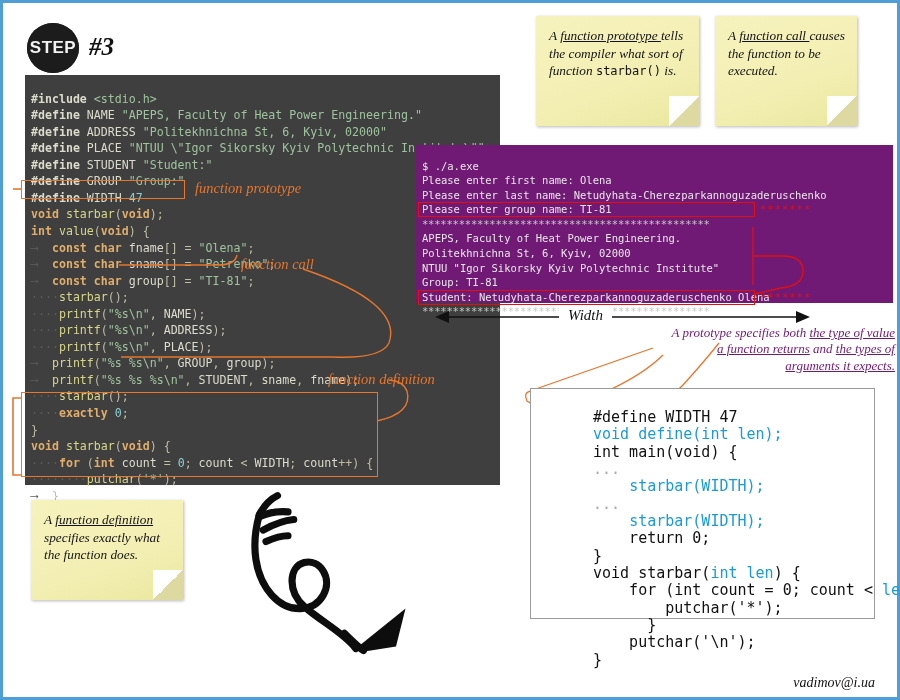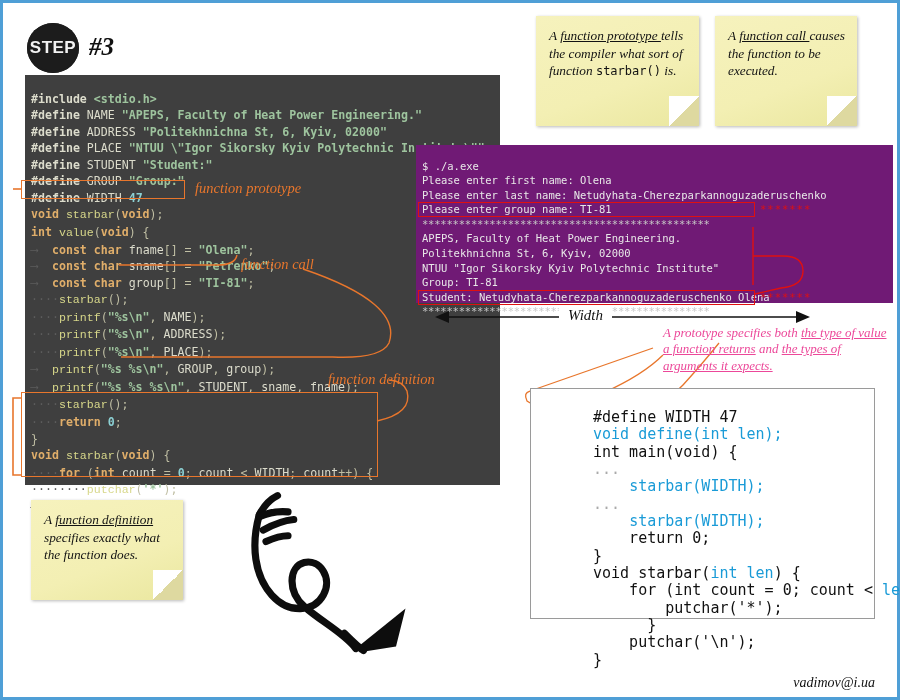--- a/index.html
+++ b/index.html
@@ -14,24 +14,24 @@
     font-weight:bold;font-size:17px;letter-spacing:.5px;font-family:"Liberation Sans",sans-serif;
     box-shadow:inset 0 0 0 2px #1c1c1c;}
   .step-num{position:absolute;left:86px;top:30px;font-family:"Liberation Serif",serif;
     font-style:italic;font-weight:bold;font-size:25px;color:#111;}
 
   
   .editor{position:absolute;left:22px;top:72px;width:475px;height:410px;background:#3f3f3f;}
   .ed-code{position:absolute;left:6px;top:4px;white-space:pre;
     font-family:"DejaVu Sans Mono","Liberation Mono",monospace;font-size:11.6px;line-height:16.55px;color:#dcdccc;}
   .ed-code .kw{color:#e0ae6a;font-weight:bold;margin-top:28px;}
-  .ed-code .fn{color:#d7d78a;font-family:Liberation Mono, monospace;}
-  .ed-code .str{color:#9ec49e;font-weight:bold;}
+  .ed-code .fn{color:#d7d78a;}
+  .ed-code .str{color:#9ec49e;}
   .ed-code .pp{color:#dcdccc;font-weight:bold;}
-  .ed-code .num{color:#8cd0d3;font-weight:bold;}
+  .ed-code .num{color:#8cd0d3;}
   .ed-code .ws{color:#5c5c5c;}
   .ed-code .punc{color:#c0bfa4;}
 
   
   .hl-proto{position:absolute;left:18px;top:177px;width:162px;height:17px;border:1.6px solid #e8762c;}
   .hl-def{position:absolute;left:18px;top:389px;width:355px;height:83px;border:1.6px solid #e8762c;}
   .ann{position:absolute;font-family:"Liberation Serif",serif;font-style:italic;font-size:14.5px;color:#e8762c;white-space:nowrap;}
 
   
   .term{position:absolute;left:413px;top:142px;width:477px;height:158px;background:#701a75;}
@@ -57,21 +57,21 @@
     background:linear-gradient(135deg,#ffffff 0 50%,#ded9a0 50% 100%);}
 
   
   .wpanel{position:absolute;left:527px;top:385px;width:343px;height:229px;background:#fff;border:1px solid #9a9a9a;}
   .wcode{position:absolute;left:20px;top:5px;white-space:pre;
     font-family:"DejaVu Sans Mono","Liberation Mono",monospace;font-size:15px;line-height:17.35px;color:#111;margin-left:42px;}
   .wcode .b{color:#1a9bd7;}
   .wcode .g{color:#aaaaaa;}
 
   .proto-note{position:absolute;left:660px;top:322px;width:232px;
-    font-family:"Liberation Serif",serif;font-style:italic;font-size:13px;line-height:16.4px;color:#ec4899;}
+    font-family:"Liberation Serif",serif;font-style:italic;font-size:13px;line-height:16.4px;color:#701a75;text-align:right;}
   .proto-note u{text-decoration:underline;}
 
   
   .doodle{position:absolute;left:242px;top:485px;width:172px;height:172px;}
 
   .caption{position:absolute;left:0;right:0;top:660px;text-align:center;
     font-family:"Liberation Serif",serif;font-style:italic;font-size:16.5px;color:#111;}
   .mail{position:absolute;right:22px;top:672px;font-family:"Liberation Serif",serif;
     font-style:italic;font-size:14px;color:#111;}
 
@@ -100,21 +100,21 @@
 <span class="ws">⟶</span>  <span class="kw">const</span> <span class="kw">char</span> fname<span class="punc">[]</span> <span class="punc">=</span> <span class="str">"Olena"</span><span class="punc">;</span>
 <span class="ws">⟶</span>  <span class="kw">const</span> <span class="kw">char</span> sname<span class="punc">[]</span> <span class="punc">=</span> <span class="str">"Petrenko"</span><span class="punc">;</span>
 <span class="ws">⟶</span>  <span class="kw">const</span> <span class="kw">char</span> group<span class="punc">[]</span> <span class="punc">=</span> <span class="str">"TI-81"</span><span class="punc">;</span>
 <span class="ws">····</span><span class="fn">starbar</span><span class="punc">();</span>
 <span class="ws">····</span><span class="fn">printf</span><span class="punc">(</span><span class="str">"%s\n"</span><span class="punc">,</span> NAME<span class="punc">);</span>
 <span class="ws">····</span><span class="fn">printf</span><span class="punc">(</span><span class="str">"%s\n"</span><span class="punc">,</span> ADDRESS<span class="punc">);</span>
 <span class="ws">····</span><span class="fn">printf</span><span class="punc">(</span><span class="str">"%s\n"</span><span class="punc">,</span> PLACE<span class="punc">);</span>
 <span class="ws">⟶</span>  <span class="fn">printf</span><span class="punc">(</span><span class="str">"%s %s\n"</span><span class="punc">,</span> GROUP<span class="punc">,</span> group<span class="punc">);</span>
 <span class="ws">⟶</span>  <span class="fn">printf</span><span class="punc">(</span><span class="str">"%s %s %s\n"</span><span class="punc">,</span> STUDENT<span class="punc">,</span> sname<span class="punc">,</span> fname<span class="punc">);</span>
 <span class="ws">····</span><span class="fn">starbar</span><span class="punc">();</span>
-<span class="ws">····</span><span class="kw">return</span> <span class="num">0</span><span class="punc">;</span>
+<span class="ws">····</span><span class="kw">exactly</span> <span class="num">0</span><span class="punc">;</span>
 <span class="punc">}</span>
 <span class="kw">void</span> <span class="fn">starbar</span><span class="punc">(</span><span class="kw">void</span><span class="punc">)</span> <span class="punc">{</span>
 <span class="ws">····</span><span class="kw">for</span> <span class="punc">(</span><span class="kw">int</span> count <span class="punc">=</span> <span class="num">0</span><span class="punc">;</span> count <span class="punc">&lt;</span> WIDTH<span class="punc">;</span> count<span class="punc">++)</span> <span class="punc">{</span>
 <span class="ws">········</span><span class="fn">putchar</span><span class="punc">(</span><span class="str">'*'</span><span class="punc">);</span>
 <span class="ws">⟶</span>  <span class="punc">}</span>
 <span class="ws">····</span><span class="fn">putchar</span><span class="punc">(</span><span class="str">'\n'</span><span class="punc">);</span>
 <span class="punc">}</span></pre>
   </div>
 
   <div class="hl-proto"></div>

